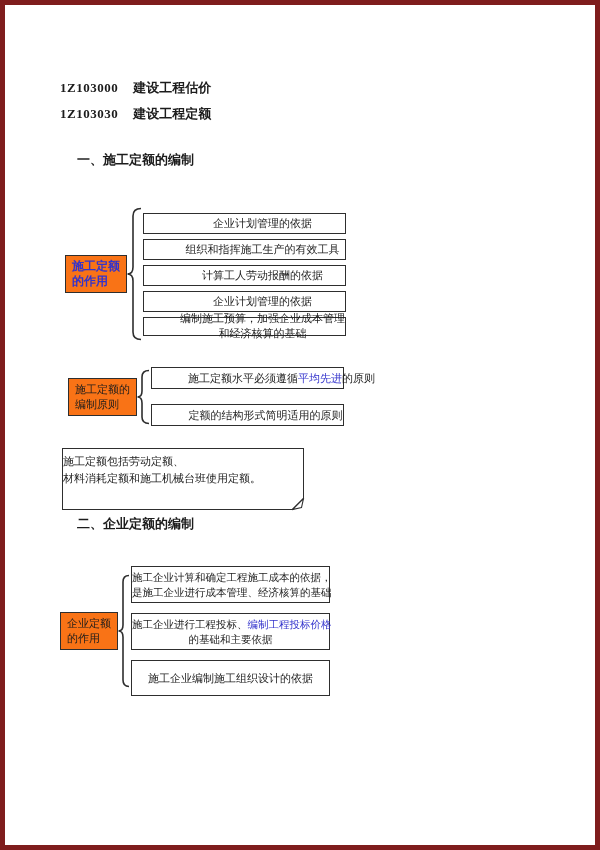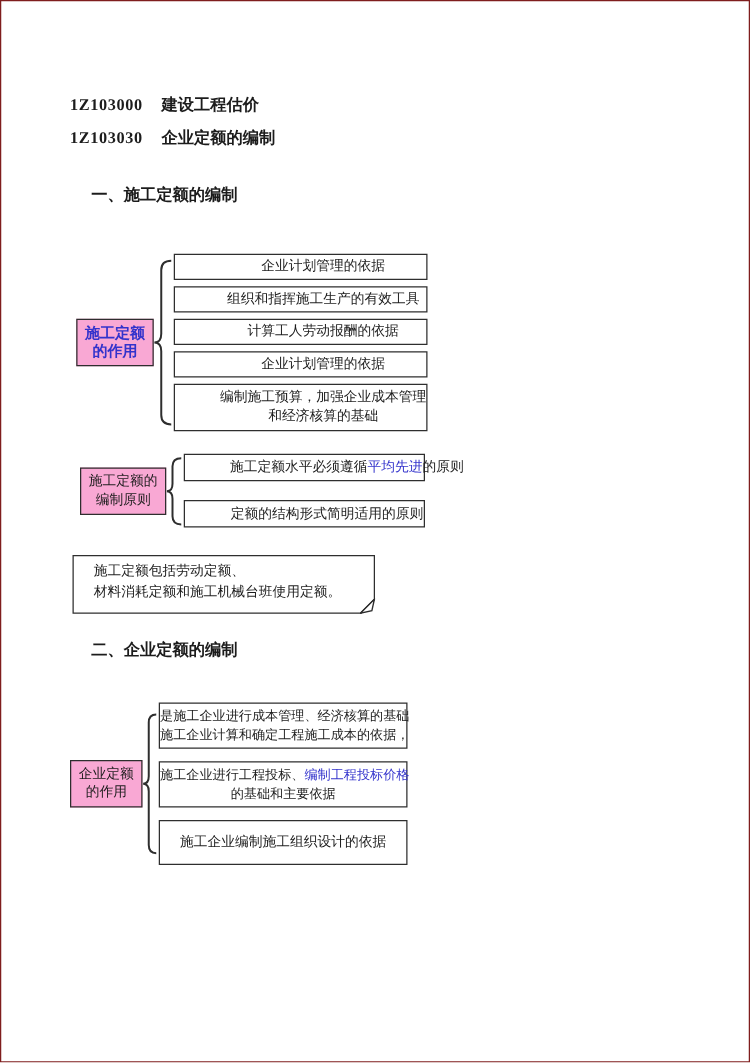--- a/index.html
+++ b/index.html
@@ -4,72 +4,72 @@
 <style>
   * { margin:0; padding:0; box-sizing:border-box; }
   html,body { background:#ffffff; }
   body {
     width:600px; height:850px; position:relative;
     font-family:"Liberation Sans", sans-serif;
     color:#1c1c1c;
   }
   .page {
     position:absolute; left:0; top:0; width:600px; height:850px;
-    background:#ffffff; border:1px solid #7f1d1d; overflow:hidden;
+    background:#ffffff; border:5px solid #7f1d1d; overflow:hidden;
   }
 
   
   .hline { position:absolute; left:55px; font-size:13px; font-weight:bold; white-space:nowrap; }
   .hline .code { font-family:"Liberation Serif", serif; letter-spacing:.5px; margin-right:15px; }
   .sec { position:absolute; left:55px; font-size:13px; font-weight:bold; white-space:nowrap;margin-left:17px; }
 
   
   .diagram { position:absolute; display:flex; align-items:center; }
   .labelbox {
-    border:1.5px solid #2e2e2e; text-align:center;
-    padding:3px 6px; line-height:15px; background:#f9a8d4;
+    border:1.5px solid #2e2e2e; 
+    padding:3px 6px; line-height:15px; background:#f97316;
   }
   .labelbox.blue { color:#3333cc; font-weight:bold; font-size:12px; }
   .labelbox.black { font-size:11px; }
   .brace { display:block; flex:0 0 auto; }
   .col { display:flex; flex-direction:column; }
   .d1 .col { width:203px; gap:5px; }
   .d2 .col { width:193px; gap:15px; }
   .d3 .col { width:199px; gap:10px; }
   .dbox {
     border:1.5px solid #2e2e2e; background:#fff; text-align:center;
     font-size:11px; display:flex; flex-direction:column; justify-content:center;
   }
   .d1 .dbox { height:21px;padding-left:36px; }
-  .d1 .dbox.two { height:38px; }
+  .d1 .dbox.two { height:19px; }
   .d2 .dbox { height:22px;padding-left:36px; }
   .d3 .dbox { height:37px; font-size:10.5px; }
   .d3 .dbox.one { height:36px; font-size:11px; }
   .dline { line-height:15px; white-space:nowrap; }
   .hl { color:#3333cc; }
 
   
   .note {
-    position:absolute; left:57px; top:443px; width:242px; height:47px;
+    position:absolute; left:57px; top:443px; width:242px; height:62px;
     border:1.5px solid #2e2e2e; background:#fff;
-    padding:4px 16px; font-size:11px;
+    padding:4px 0; font-size:11px;
   }
   .note .nline { line-height:17px; white-space:nowrap; }
   .note .fold { position:absolute; right:-1.5px; bottom:-1.5px; display:block; }
 </style>
 </head>
 <body>
 
 <div class="page">
 
   <div class="hline" style="top:74px">
     <span class="code">1Z103000</span><span>建设工程估价</span>
   </div>
   <div class="hline" style="top:100px">
-    <span class="code">1Z103030</span><span>企业定额的编制</span>
+    <span class="code">1Z103030</span><span>建设工程定额</span>
   </div>
   <div class="sec" style="top:146px">一、施工定额的编制</div>
 
   <div class="diagram d1" style="left:60px; top:202px">
     <div class="labelbox blue">
       <div class="dline">施工定额</div>
       <div class="dline">的作用</div>
     </div>
     <svg class="brace" width="16" height="134" viewBox="0 0 16 134">
       <path d="M14,1.5 Q6,1.5 6,9 L6,60 Q6,67 0.5,67 Q6,67 6,74 L6,125 Q6,132.5 14,132.5" fill="none" stroke="#2e2e2e" stroke-width="1.6"></path>
@@ -127,22 +127,22 @@
   <div class="diagram d3" style="left:55px; top:561px">
     <div class="labelbox black">
       <div class="dline">企业定额</div>
       <div class="dline">的作用</div>
     </div>
     <svg class="brace" width="13" height="114" viewBox="0 0 13 114">
       <path d="M11,1.5 Q5,1.5 5,8 L5,51 Q5,57 0.5,57 Q5,57 5,63 L5,106 Q5,112.5 11,112.5" fill="none" stroke="#2e2e2e" stroke-width="1.6"></path>
     </svg>
     <div class="col">
       <div class="dbox">
+        <div class="dline">施工企业计算和确定工程施工成本的依据，</div>
         <div class="dline">是施工企业进行成本管理、经济核算的基础</div>
-        <div class="dline">施工企业计算和确定工程施工成本的依据，</div>
       </div>
       <div class="dbox">
         <div class="dline"><span>施工企业进行工程投标、</span><span class="hl">编制工程投标价格</span></div>
         <div class="dline">的基础和主要依据</div>
       </div>
       <div class="dbox one">
           <div class="dline">施工企业编制施工组织设计的依据</div>
         </div>
     </div>
   </div>

